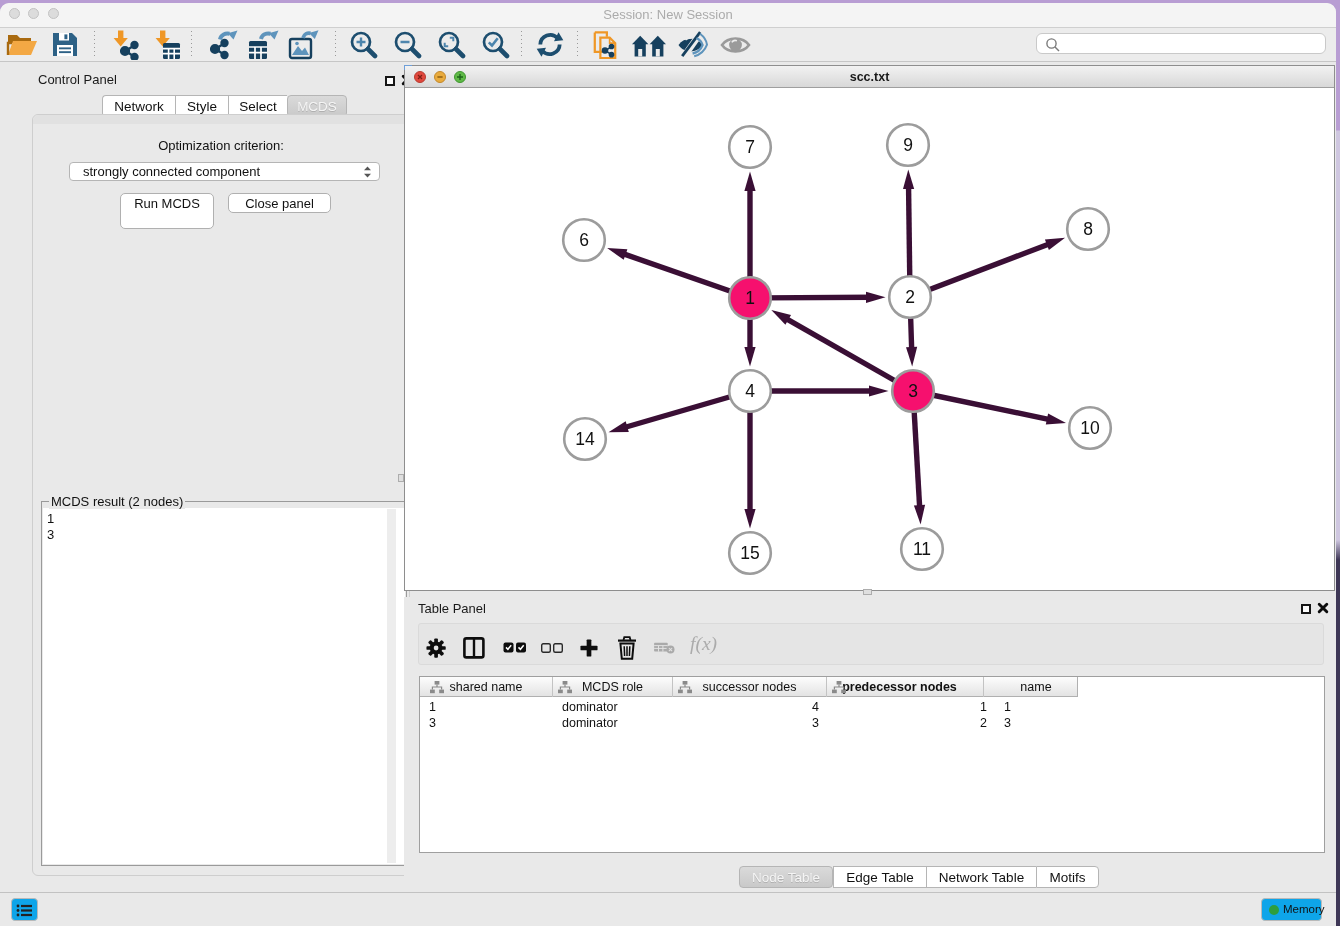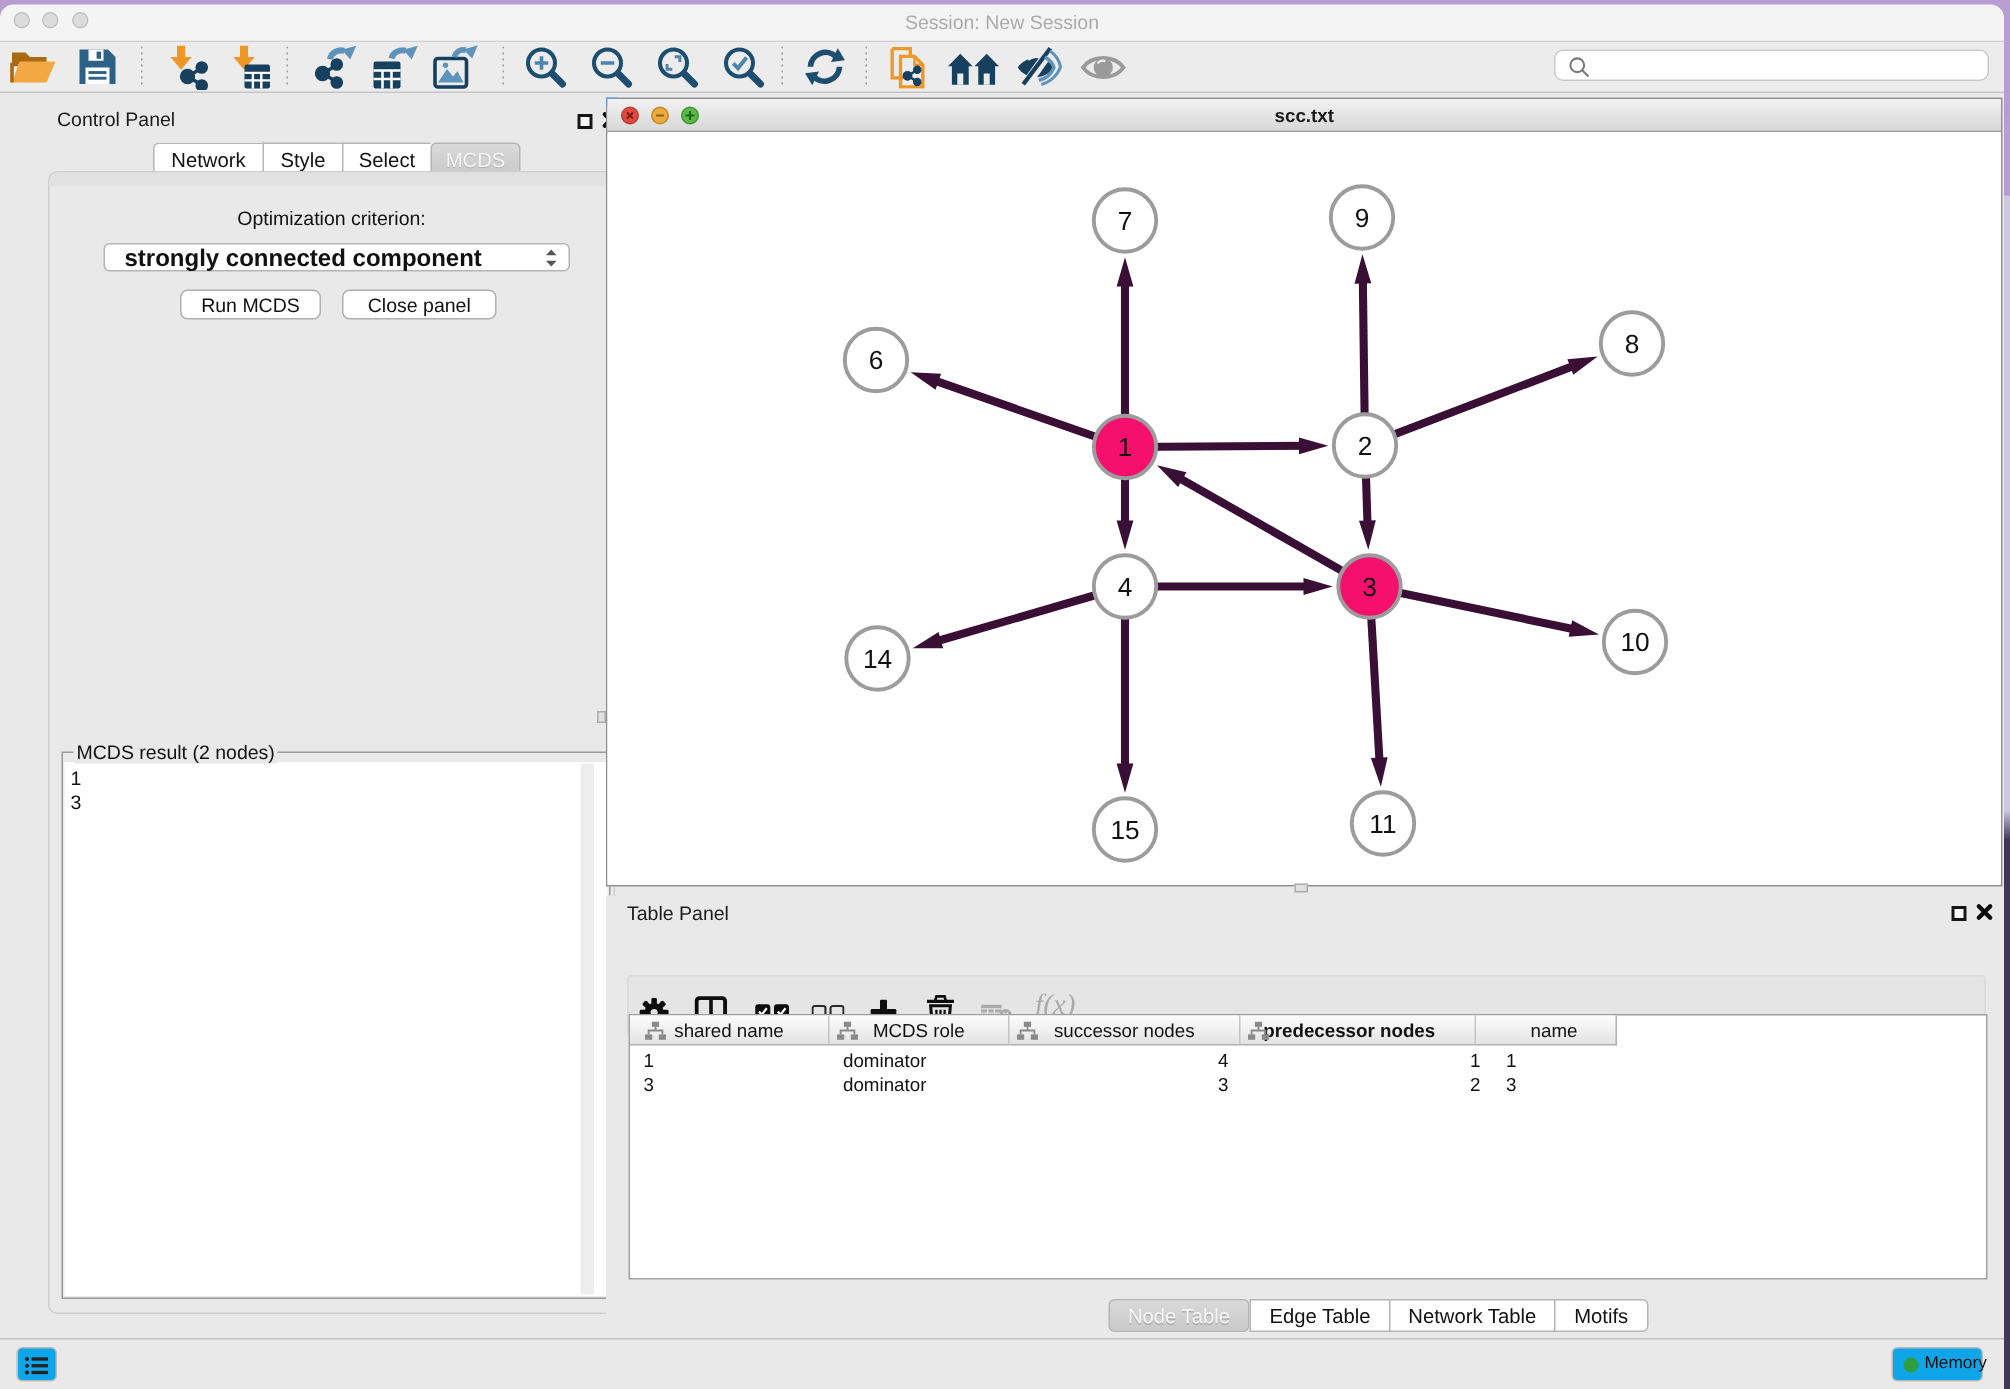--- a/index.html
+++ b/index.html
@@ -40,21 +40,21 @@
 
 #netwin{position:absolute;left:404px;top:62px;width:931px;height:526px;
   border:1px solid #8e8e8e;background:#fff;}
 #nettitle{position:absolute;left:0;top:0;width:100%;height:22px;
   background:linear-gradient(#f2f2f2,#d8d8d8);border-bottom:1px solid #9f9f9f;}
 .mbtn{position:absolute;top:5px;width:12px;height:12px;border-radius:50%;}
 #netbody{position:absolute;left:0;top:23px;width:929px;height:501px;background:#fff;}
 
 #tpanel{position:absolute;left:404px;top:594px;width:931px;height:294px;background:#e9e9e9;}
 #ttools{position:absolute;left:14px;top:26px;width:906px;height:42px;background:#e5e5e5;
-  border:1px solid #dadada;border-radius:3px;margin-top:27px;}
+  border:1px solid #dadada;border-radius:3px;}
 #ttable{position:absolute;left:15px;top:79px;width:906px;height:177px;background:#fff;
   border:1px solid #9f9f9f;}
 #thead{position:absolute;left:0;top:0;width:658px;height:20px;
   background:linear-gradient(#fdfdfd,#e3e3e3);border-bottom:1px solid #b0b0b0;}
 .hcell{position:absolute;top:0;height:20px;border-right:1px solid #c3c3c3;
   font-size:12.5px;text-align:center;line-height:20px;color:#111;}
 .trow{position:absolute;left:0;width:906px;height:16px;font-size:12.5px;color:#111;}
 .tcell{position:absolute;top:1px;}
 .num{text-align:right;}
 
@@ -221,27 +221,27 @@
     <div class="tabs13" style="left:78px;top:32px;">
       <div class="tab first" style="width:73px;">Network</div>
       <div class="tab" style="width:53px;">Style</div>
       <div class="tab" style="width:59px;">Select</div>
       <div class="tab last sel" style="width:60px;">MCDS</div>
     </div>
     <div id="cbody">
         <div style="position:absolute;left:0;top:0;width:100%;height:9px;background:#e1e1e1;border-radius:6px 6px 0 0;"></div>
       <div style="position:absolute;left:0;top:23px;width:376px;text-align:center;font-size:13px;color:#111;">Optimization criterion:</div>
       <div style="position:absolute;left:36px;top:47px;width:311px;height:19px;background:#fff;border:1px solid #b5b5b5;border-radius:4px;">
-        <div style="position:absolute;left:13px;top:1px;font-size:16px;color:#111;font-weight:bold;">strongly connected component</div>
+        <div style="position:absolute;left:13px;top:1px;font-size:13px;color:#111;">strongly connected component</div>
         <svg width="11" height="14" style="position:absolute;right:6px;top:2px;" viewBox="0 0 11 14">
           <path d="M2,5.2 L5.5,1.4 L9,5.2 Z" fill="#555"></path>
           <path d="M2,8.8 L5.5,12.6 L9,8.8 Z" fill="#555"></path>
         </svg>
       </div>
-      <div class="btn" style="left:87px;top:78px;width:94px;height:20px;line-height:19px;">Run MCDS</div>
+      <div class="btn" style="left:87px;top:78px;width:94px;height:36px;line-height:19px;">Run MCDS</div>
       <div class="btn" style="left:195px;top:78px;width:103px;height:20px;line-height:19px;">Close panel</div>
     </div>
     <div id="mcdsbox">
       <div style="position:absolute;left:1px;top:6px;width:362px;height:356px;background:#fff;"></div>
       <div style="position:absolute;left:5px;top:9px;font-size:13px;line-height:16px;color:#111;">1<br>3</div>
       <div style="position:absolute;left:345px;top:7px;width:9px;height:354px;background:#ededed;"></div>
     </div>
     <div id="mcdsleg">MCDS result (2 nodes)</div>
   </div>
   <div class="abs" style="left:398px;top:471px;width:6px;height:8px;background:#dfdfdf;border:1px solid #adadad;"></div>

